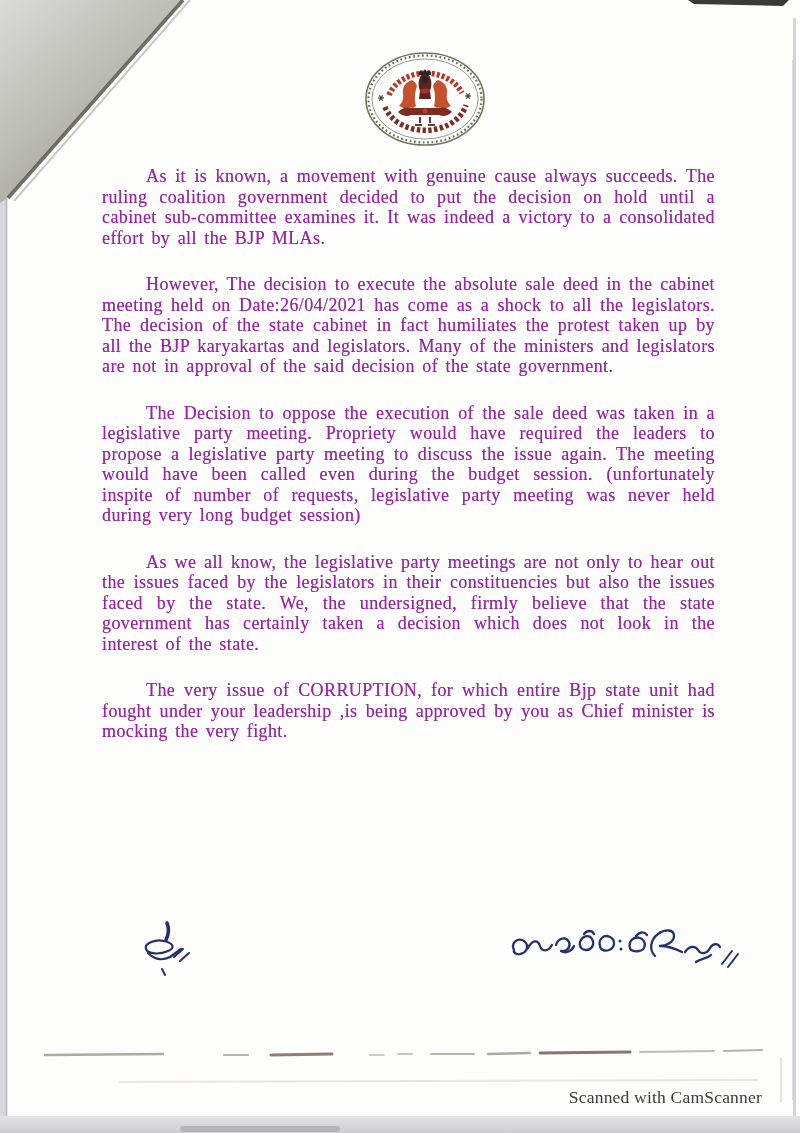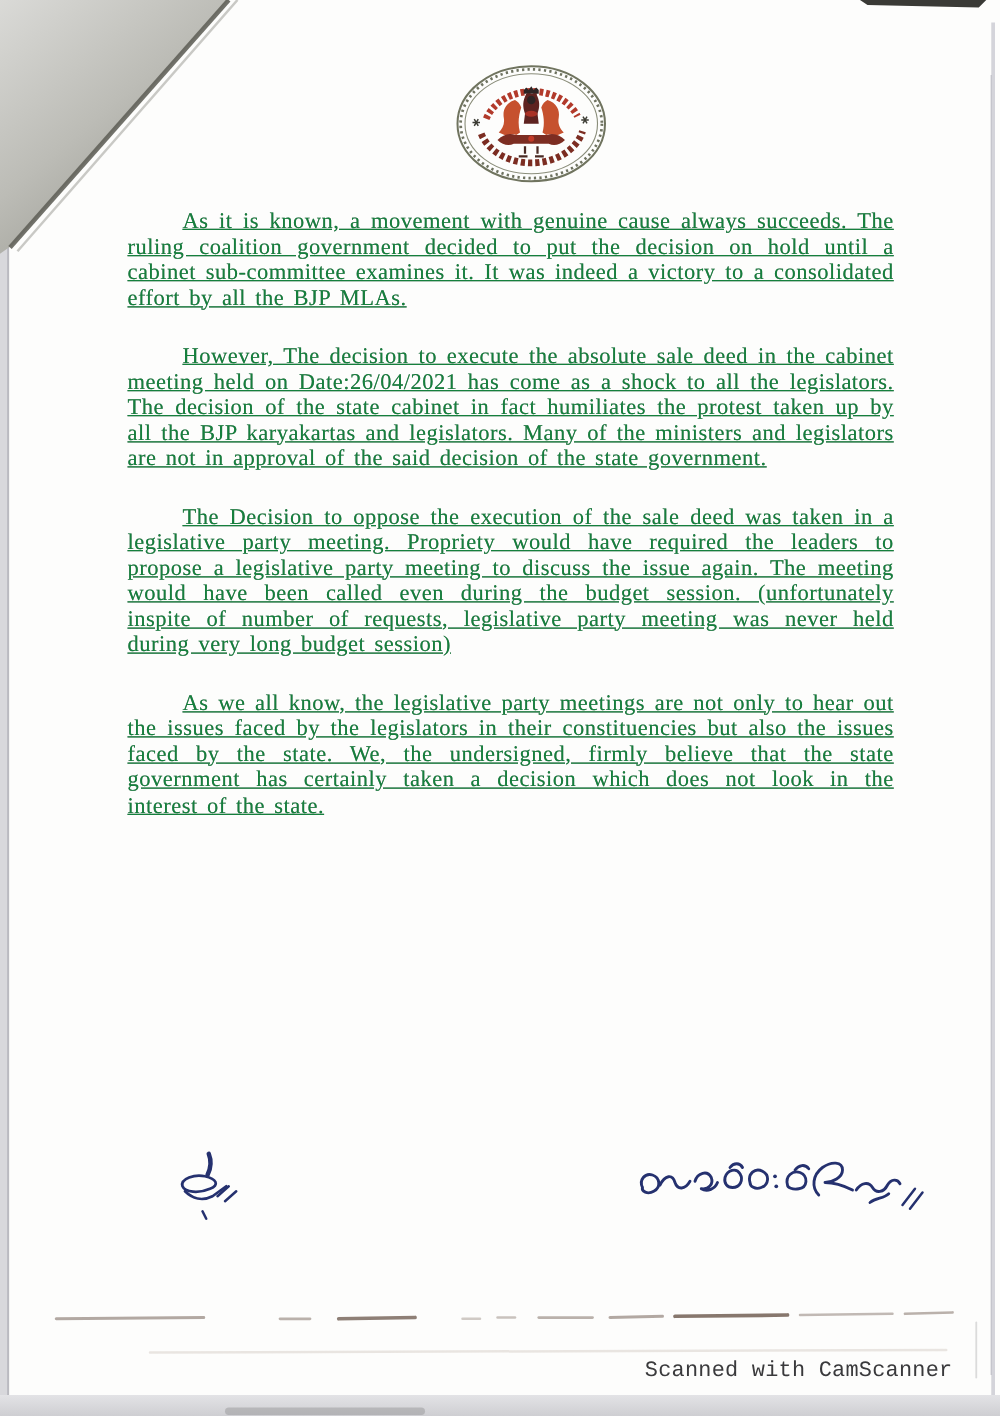--- a/index.html
+++ b/index.html
@@ -19,41 +19,40 @@
   }
   .emblem {
     position: absolute;
     left: 360px; top: 50px;
     width: 130px; height: 98px;
   }
   .letter-body {
     position: absolute;
     left: 102px; top: 166px;
     width: 613px;
-    color: #15803d;
+    color: #a21caf;
     font-size: 18px;
     line-height: 20.5px;
     letter-spacing: 0.4px;
     word-spacing: 2.5px;
     text-align: justify;
     text-shadow: 0 0 0.5px rgba(45,45,50,0.55);
-    text-decoration: underline;
   }
   .letter-body p {
     margin: 0 0 26px 0;
     text-indent: 44px;
   }
   .sig { position: absolute; }
   .sig-left  { left: 118px; top: 913px; width: 92px;  height: 72px; }
   .sig-right { left: 498px; top: 910px; width: 262px; height: 64px; }
   .watermark {
     position: absolute;
     top: 1087px;
     right: 38px;
-    font-family: Liberation Mono, monospace;
+    font-family: Liberation Serif, serif;
     font-size: 17.5px;
     color: #3a3a3c;
     letter-spacing: 0.2px;
   }
   .bottom-strip {
     position: absolute;
     left: 0; top: 1116px;
     width: 800px; height: 17px;
     background: linear-gradient(#e3e3e6, #ceced2);
   }
@@ -151,20 +150,21 @@
         <line x1="-1.6" y1="-2.7" x2="1.6" y2="2.7"></line>
         <line x1="-1.6" y1="2.7" x2="1.6" y2="-2.7"></line>
     </g>
   </svg>
 
   <div class="letter-body">
     <p>As it is known, a movement with genuine cause always succeeds. The ruling coalition government decided to put the decision on hold until a cabinet sub-committee examines it. It was indeed a victory to a consolidated effort by all the BJP MLAs.</p>
     <p>However, The decision to execute the absolute sale deed in the cabinet meeting held on Date:26/04/2021 has come as a shock to all the legislators. The decision of the state cabinet in fact humiliates the protest taken up by all the BJP karyakartas and legislators. Many of the ministers and legislators are not in approval of the said decision of the state government.</p>
     <p>The Decision to oppose the execution of the sale deed was taken in a legislative party meeting. Propriety would have required the leaders to propose a legislative party meeting to discuss the issue again. The meeting would have been called even during the budget session. (unfortunately inspite of number of requests, legislative party meeting was never held during very long budget session)</p>
     <p>As we all know, the legislative party meetings are not only to hear out the issues faced by the legislators in their constituencies but also the issues faced by the state. We, the undersigned, firmly believe that the state government has certainly taken a decision which does not look in the interest of the state.</p>
+    <p>The very issue of CORRUPTION, for which entire Bjp state unit had fought under your leadership ,is being approved by you as Chief minister is mocking the very fight.</p>
   </div>
 
   <svg class="sig sig-left" viewBox="0 0 92 72" xmlns="http://www.w3.org/2000/svg" aria-hidden="true">
     <g fill="none" stroke="#25316f" stroke-linecap="round" stroke-linejoin="round">
       <path d="M49,10 c2,5 2,11 -1,17" stroke-width="3.6"></path>
       <path d="M28,36 c-2,-6 10,-10 18,-8 c9,2 12,7 4,10 c-9,4 -20,3 -22,-2" stroke-width="2.2"></path>
       <path d="M30,40 c6,6 14,8 22,4 l11,-8" stroke-width="2.2"></path>
       <path d="M56,44 l9,-8 m-3,12 l9,-8" stroke-width="2"></path>
       <path d="M44,56 l3,6" stroke-width="2"></path>
     </g>

